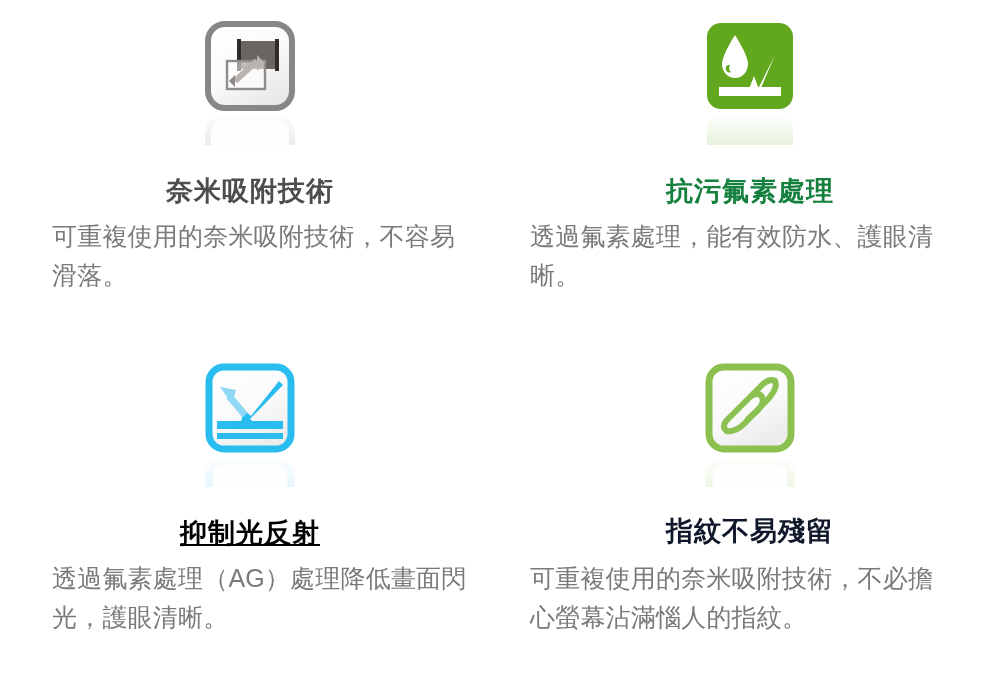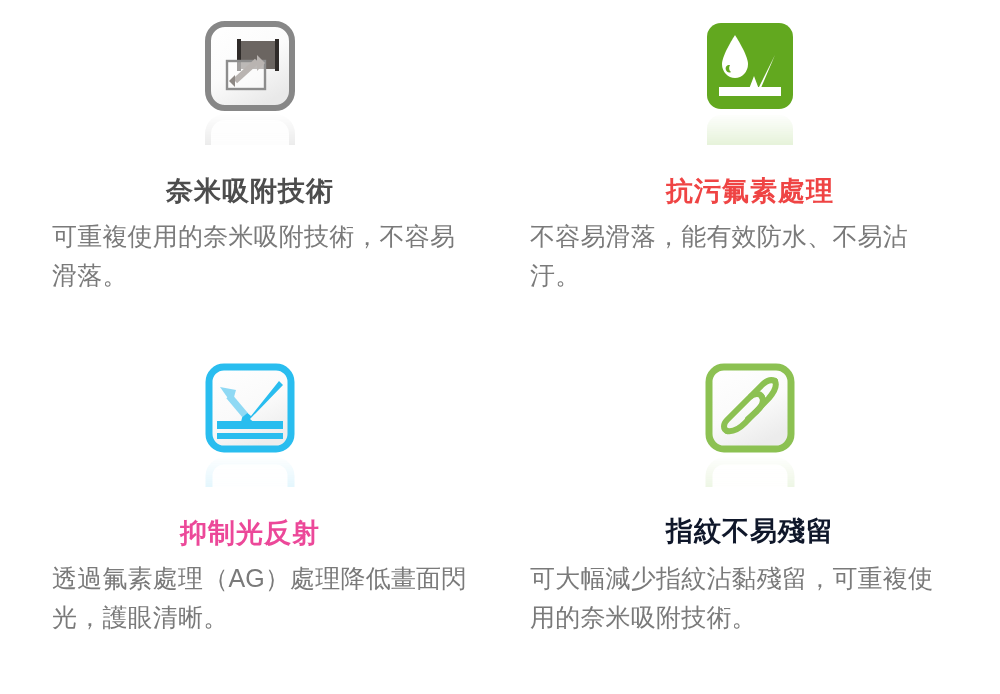--- a/index.html
+++ b/index.html
@@ -82,22 +82,22 @@
     line-height: 1.55;
     color: #7a7a7a;
     font-weight: 300;
     letter-spacing: 0.2px;
     text-align: left;
   }
   .cell-left .desc { margin-left: 52px; }
   .cell-right .desc { margin-left: 30px; }
 
   .cell-tl .title { color: #4d4d4d; }
-  .cell-tr .title { color: #ef4444; text-align: center; }
-  .cell-bl .title { color: #ec4899; }
+  .cell-tr .title { color: #15803d; text-align: center; }
+  .cell-bl .title { color: #000000; text-decoration: underline; }
   .cell-br .title { color: #0f172a; font-family: Liberation Mono, monospace; }
 
   .cell-bl, .cell-br { padding-top: 8px; }
 </style>
 </head>
 <body>
 
 <div class="page">
   <div class="grid">
 
@@ -147,21 +147,21 @@
             </svg>
           </div>
           <div class="reflection">
             <svg width="90" height="34" viewBox="0 0 90 34" aria-hidden="true">
               <rect x="2" y="-56" width="86" height="86" rx="14" ry="14" fill="#7cbd3a"></rect>
             </svg>
           </div>
         </div>
       </div>
       <div class="title">抗污氟素處理</div>
-      <div class="desc">不容易滑落，能有效防水、不易沾汙。</div>
+      <div class="desc">透過氟素處理，能有效防水、護眼清晰。</div>
     </div>
 
     <div class="cell cell-left cell-bl">
       <div class="icon-wrap">
         <div class="icon-stack">
           <div class="icon-box">
             <svg width="90" height="90" viewBox="0 0 90 90" aria-hidden="true">
               <defs>
                 <linearGradient id="blueFace" x1="0" y1="0" x2="0.5" y2="1">
                   <stop offset="0%" stop-color="#ffffff"></stop>
@@ -208,17 +208,17 @@
             </svg>
           </div>
           <div class="reflection">
             <svg width="90" height="34" viewBox="0 0 90 34" aria-hidden="true">
               <rect x="4" y="-56" width="82" height="82" rx="15" ry="15" fill="#fbfdf7" stroke="#a4cf74" stroke-width="7"></rect>
             </svg>
           </div>
         </div>
       </div>
       <div class="title">指紋不易殘留</div>
-      <div class="desc">可大幅減少指紋沾黏殘留，可重複使用的奈米吸附技術。</div>
+      <div class="desc">可重複使用的奈米吸附技術，不必擔心螢幕沾滿惱人的指紋。</div>
     </div>
 
   </div>
 </div>
 
 </body></html>

